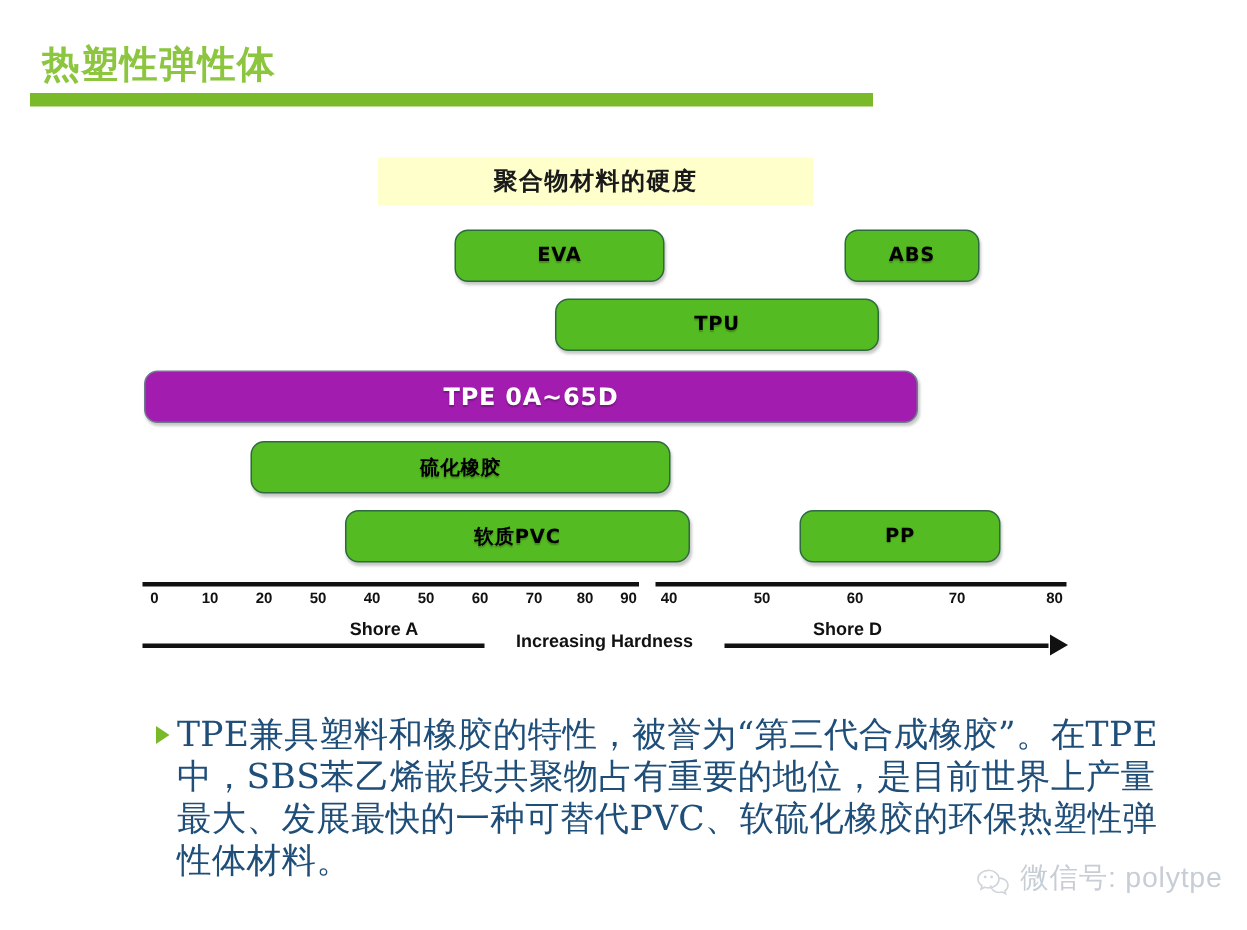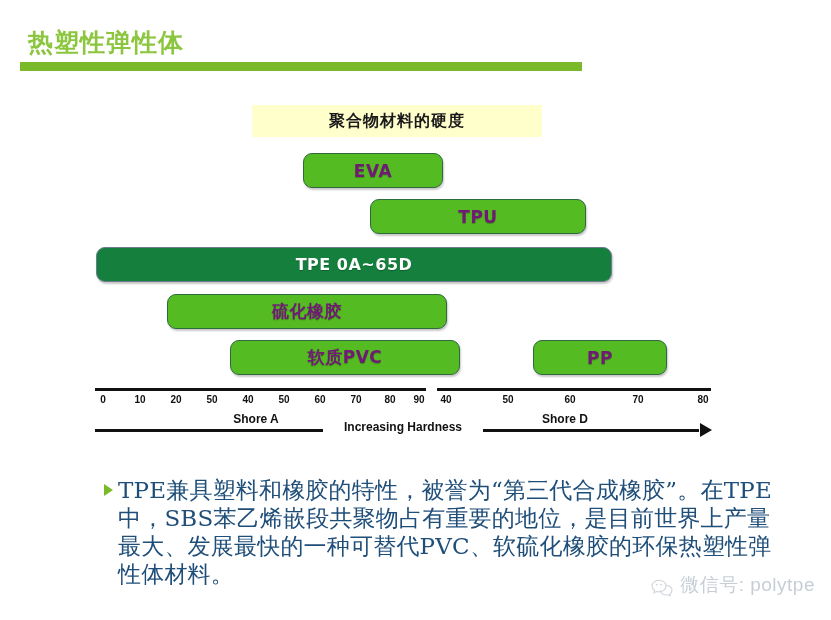--- a/index.html
+++ b/index.html
@@ -72,28 +72,28 @@
     display: flex;
     align-items: center;
     justify-content: center;
     box-shadow: 1px 2px 2px rgba(0,0,0,0.22);
   }
   .bar.green {
     background: #55bb22;
     border: 1.5px solid #2d6b3f;
   }
   .bar.grey {
-    background: #15803d;
+    background: #a21caf;
     border: 1.5px solid #6d7b8d;
   }
   .bar .lbl {
     font-family: "DejaVu Sans", sans-serif;
-    font-size: 17px;
-    font-weight: bold;
-    color: #701a75;
+    font-size: 13px;
+    font-weight: bold;
+    color: #000000;
     letter-spacing: 0.5px;
     text-shadow: 0 1px 1px rgba(0,0,0,0.25);
     white-space: nowrap;
   }
   .bar.grey .lbl {
     color: #ffffff;
     font-size: 16px;
   }
 
   
@@ -212,20 +212,23 @@
 <div id="title-rule"></div>
 
 <div id="chart">
 
   <div id="chart-title-box">
     <span class="t">聚合物材料的硬度</span>
   </div>
 
   <div class="bar green" style="left:303px; top:58px; width:140px;">
     <span class="lbl">EVA</span>
+  </div>
+  <div class="bar green" style="left:563px; top:58px; width:90px;">
+    <span class="lbl">ABS</span>
   </div>
 
   <div class="bar green" style="left:370px; top:104px; width:216px;">
     <span class="lbl">TPU</span>
   </div>
 
   <div class="bar grey" style="left:96px; top:152px; width:516px;">
     <span class="lbl">TPE 0A~65D</span>
   </div>
 

